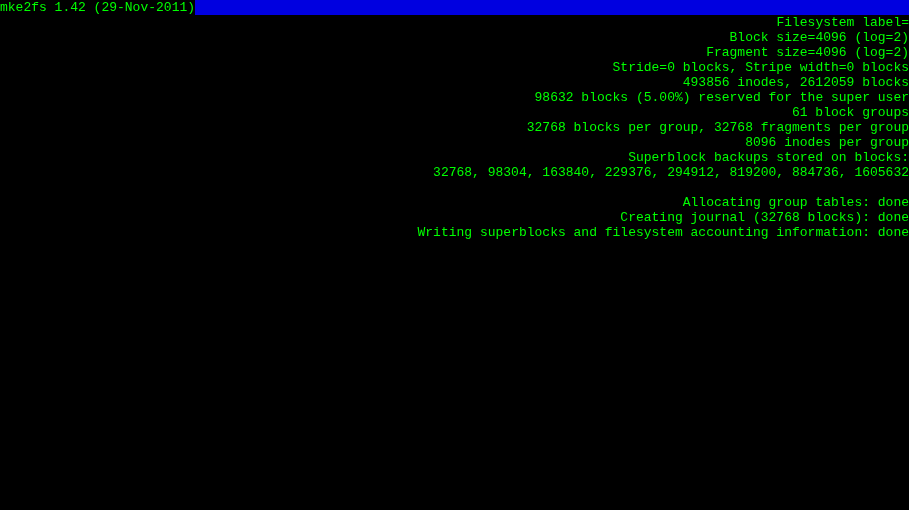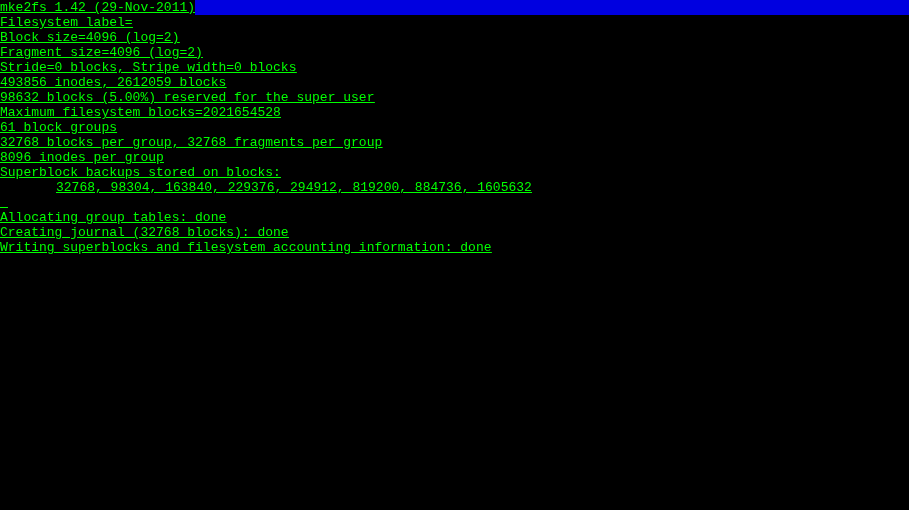--- a/index.html
+++ b/index.html
@@ -1,36 +1,36 @@
 <!DOCTYPE html>
 <html><head>
   <meta charset="utf-8">
   <style>
     * {
       margin: 0;
       padding: 0;
       box-sizing: border-box;
-      text-decoration: underline;
     }
     body {
       width: 909px;
       height: 510px;
       background-color: #000000;
       font-family: "Courier New", Courier, monospace;
       font-size: 13px;
       line-height: 15px;
       overflow: hidden;
       color: #00ff00;
     }
     .terminal {
       width: 100%;
       height: 100%;
     }
     .line {
       white-space: pre;
+      text-align: right;
     }
     .header-line {
       display: flex;
     }
     .header-text {
       background-color: #000000;
       color: #00ff00;
     }
     .header-bar {
       background-color: #0000e0;
@@ -48,21 +48,20 @@
   <div class="header-line">
     <span class="header-text">mke2fs 1.42 (29-Nov-2011)</span>
     <span class="header-bar"></span>
   </div>
   <div class="line">Filesystem label=</div>
   <div class="line">Block size=4096 (log=2)</div>
   <div class="line">Fragment size=4096 (log=2)</div>
   <div class="line">Stride=0 blocks, Stripe width=0 blocks</div>
   <div class="line">493856 inodes, 2612059 blocks</div>
   <div class="line">98632 blocks (5.00%) reserved for the super user</div>
-  <div class="line">Maximum filesystem blocks=2021654528</div>
   <div class="line">61 block groups</div>
   <div class="line">32768 blocks per group, 32768 fragments per group</div>
   <div class="line">8096 inodes per group</div>
   <div class="line">Superblock backups stored on blocks:</div>
   <div class="line indent">32768, 98304, 163840, 229376, 294912, 819200, 884736, 1605632</div>
   <div class="line">&nbsp;</div>
   <div class="line">Allocating group tables: done</div>
   <div class="line">Creating journal (32768 blocks): done</div>
   <div class="line">Writing superblocks and filesystem accounting information: done</div>
 </div>

